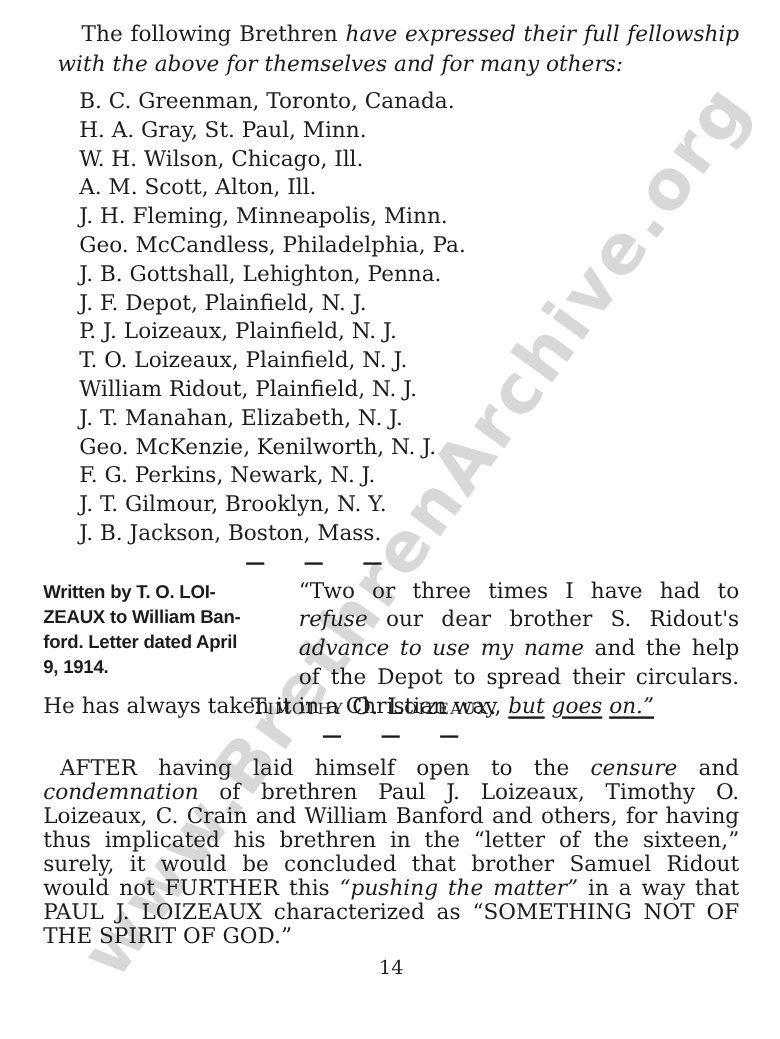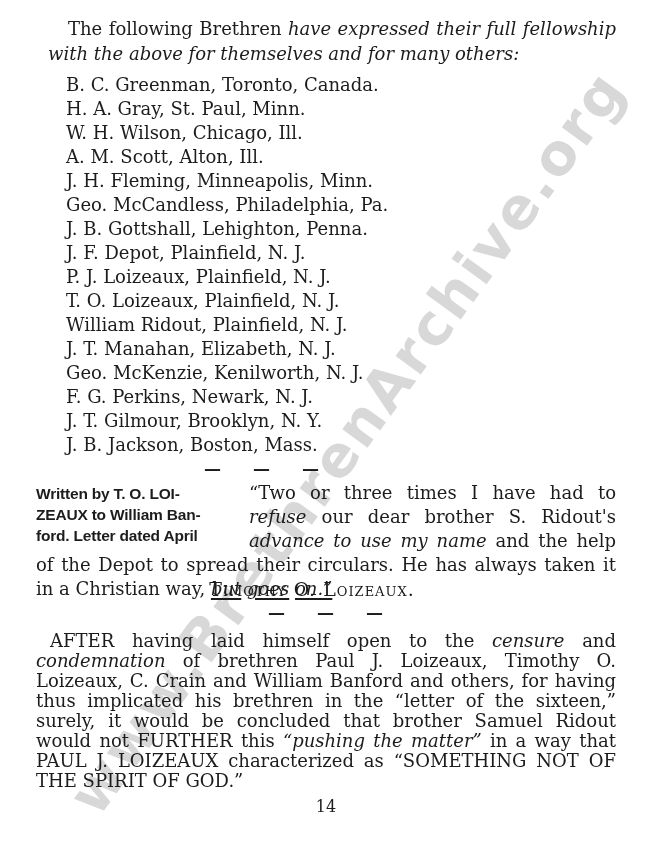--- a/index.html
+++ b/index.html
@@ -127,20 +127,21 @@
     <li>J. B. Jackson, Boston, Mass.</li>
   </ul>
 
   <div class="divider d1">— — —</div>
 
   <div class="letter">
     <div class="letter-heading">
       <div>Written by T. O. LOI-</div>
       <div>ZEAUX to William Ban-</div>
       <div>ford. Letter dated April</div>
+      <div>9, 1914.</div>
     </div>
     <p class="quote"><span>“Two or three times I have had to </span><span class="it">refuse</span><span> our dear brother S. Rid­out's </span><span class="it">advance to use my name</span><span> and the help of the Depot to spread their circulars.  He has always taken it in a Christian way, </span><span class="it uline">but</span> <span class="it uline">goes</span> <span class="it uline">on.”</span></p>
     <div class="signature">Timothy O. Loizeaux.</div>
   </div>
 
   <div class="divider">— — —</div>
 
   <p class="closing"><span>AFTER having laid himself open to the </span><span class="it">censure</span><span> and </span><span class="it">condemnation</span><span> of brethren Paul J. Loizeaux, Timothy O. Loizeaux, C. Crain and William Banford and others, for having thus implicated his brethren in the “letter of the six­teen,” surely, it would be concluded that brother Samuel Ridout would not FURTHER this </span><span class="it">“pushing the matter”</span><span> in a way that PAUL J. LOIZEAUX characterized as “SOME­THING NOT OF THE SPIRIT OF GOD.”</span></p>
 
   <div class="pageno">14</div>

